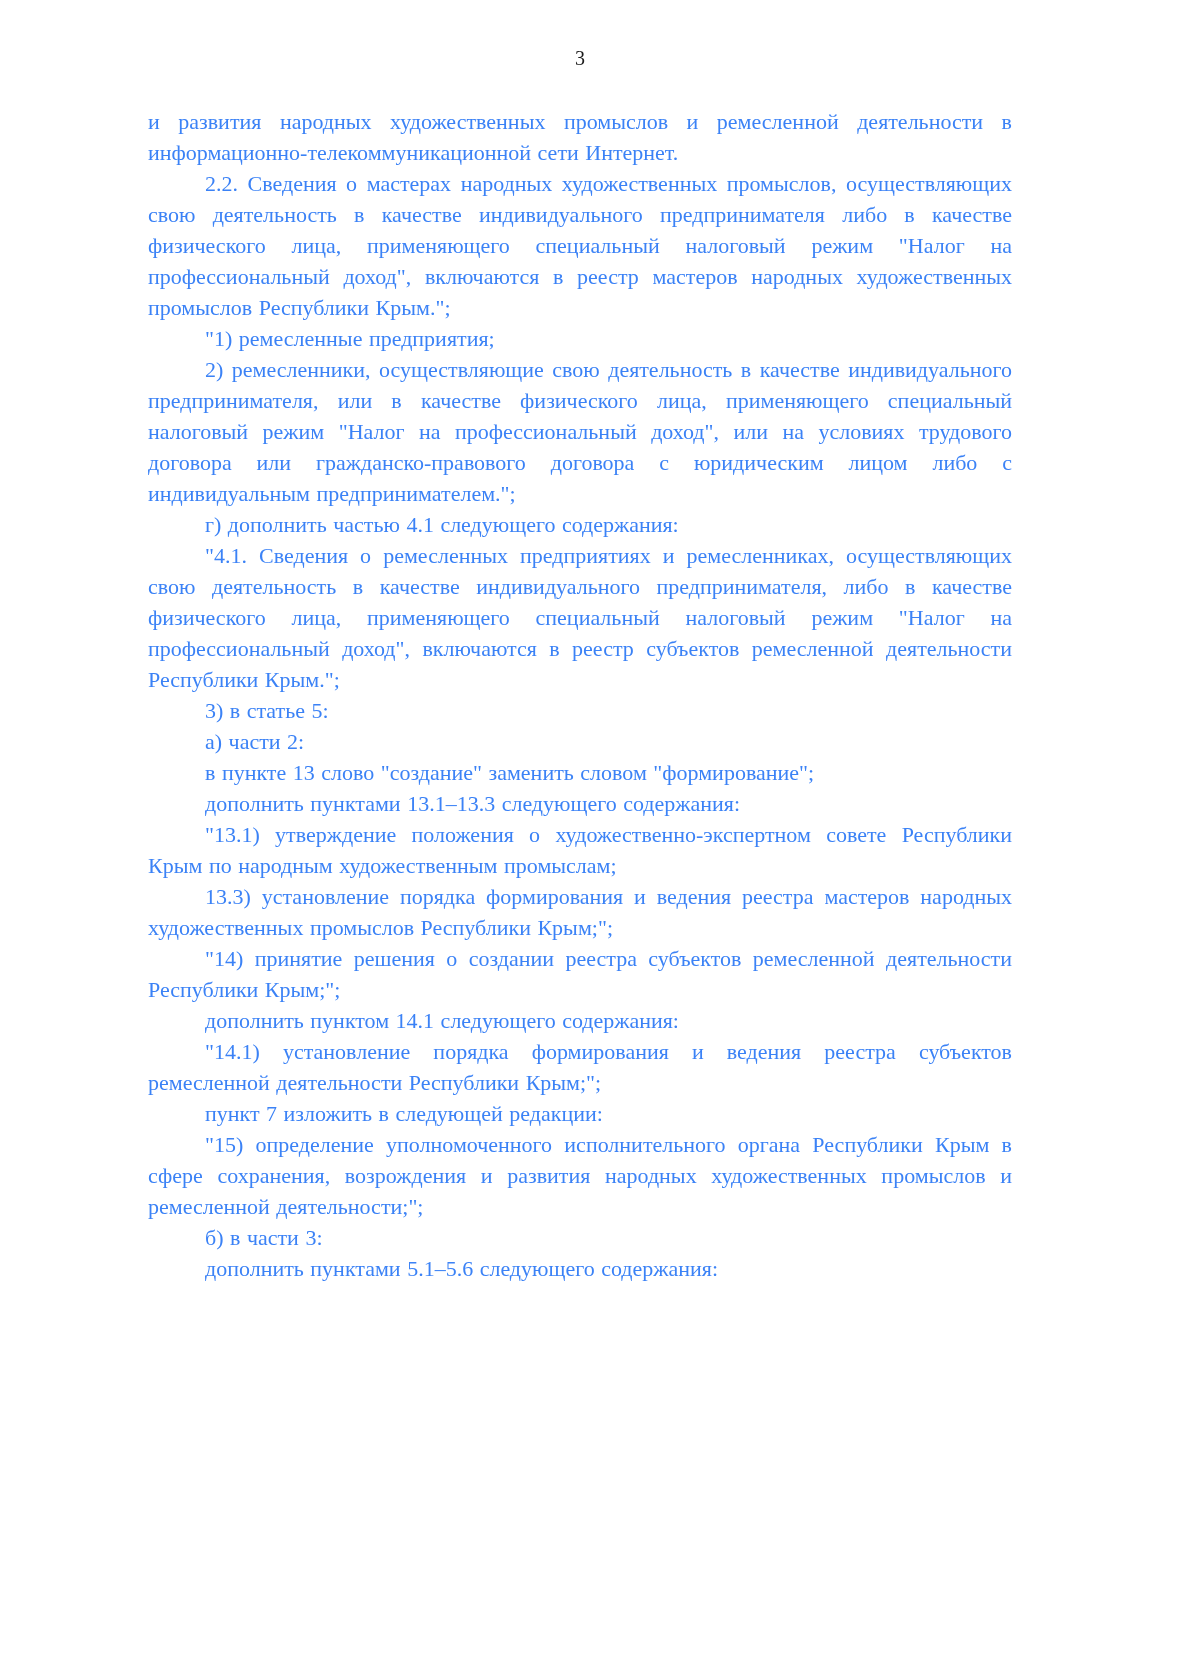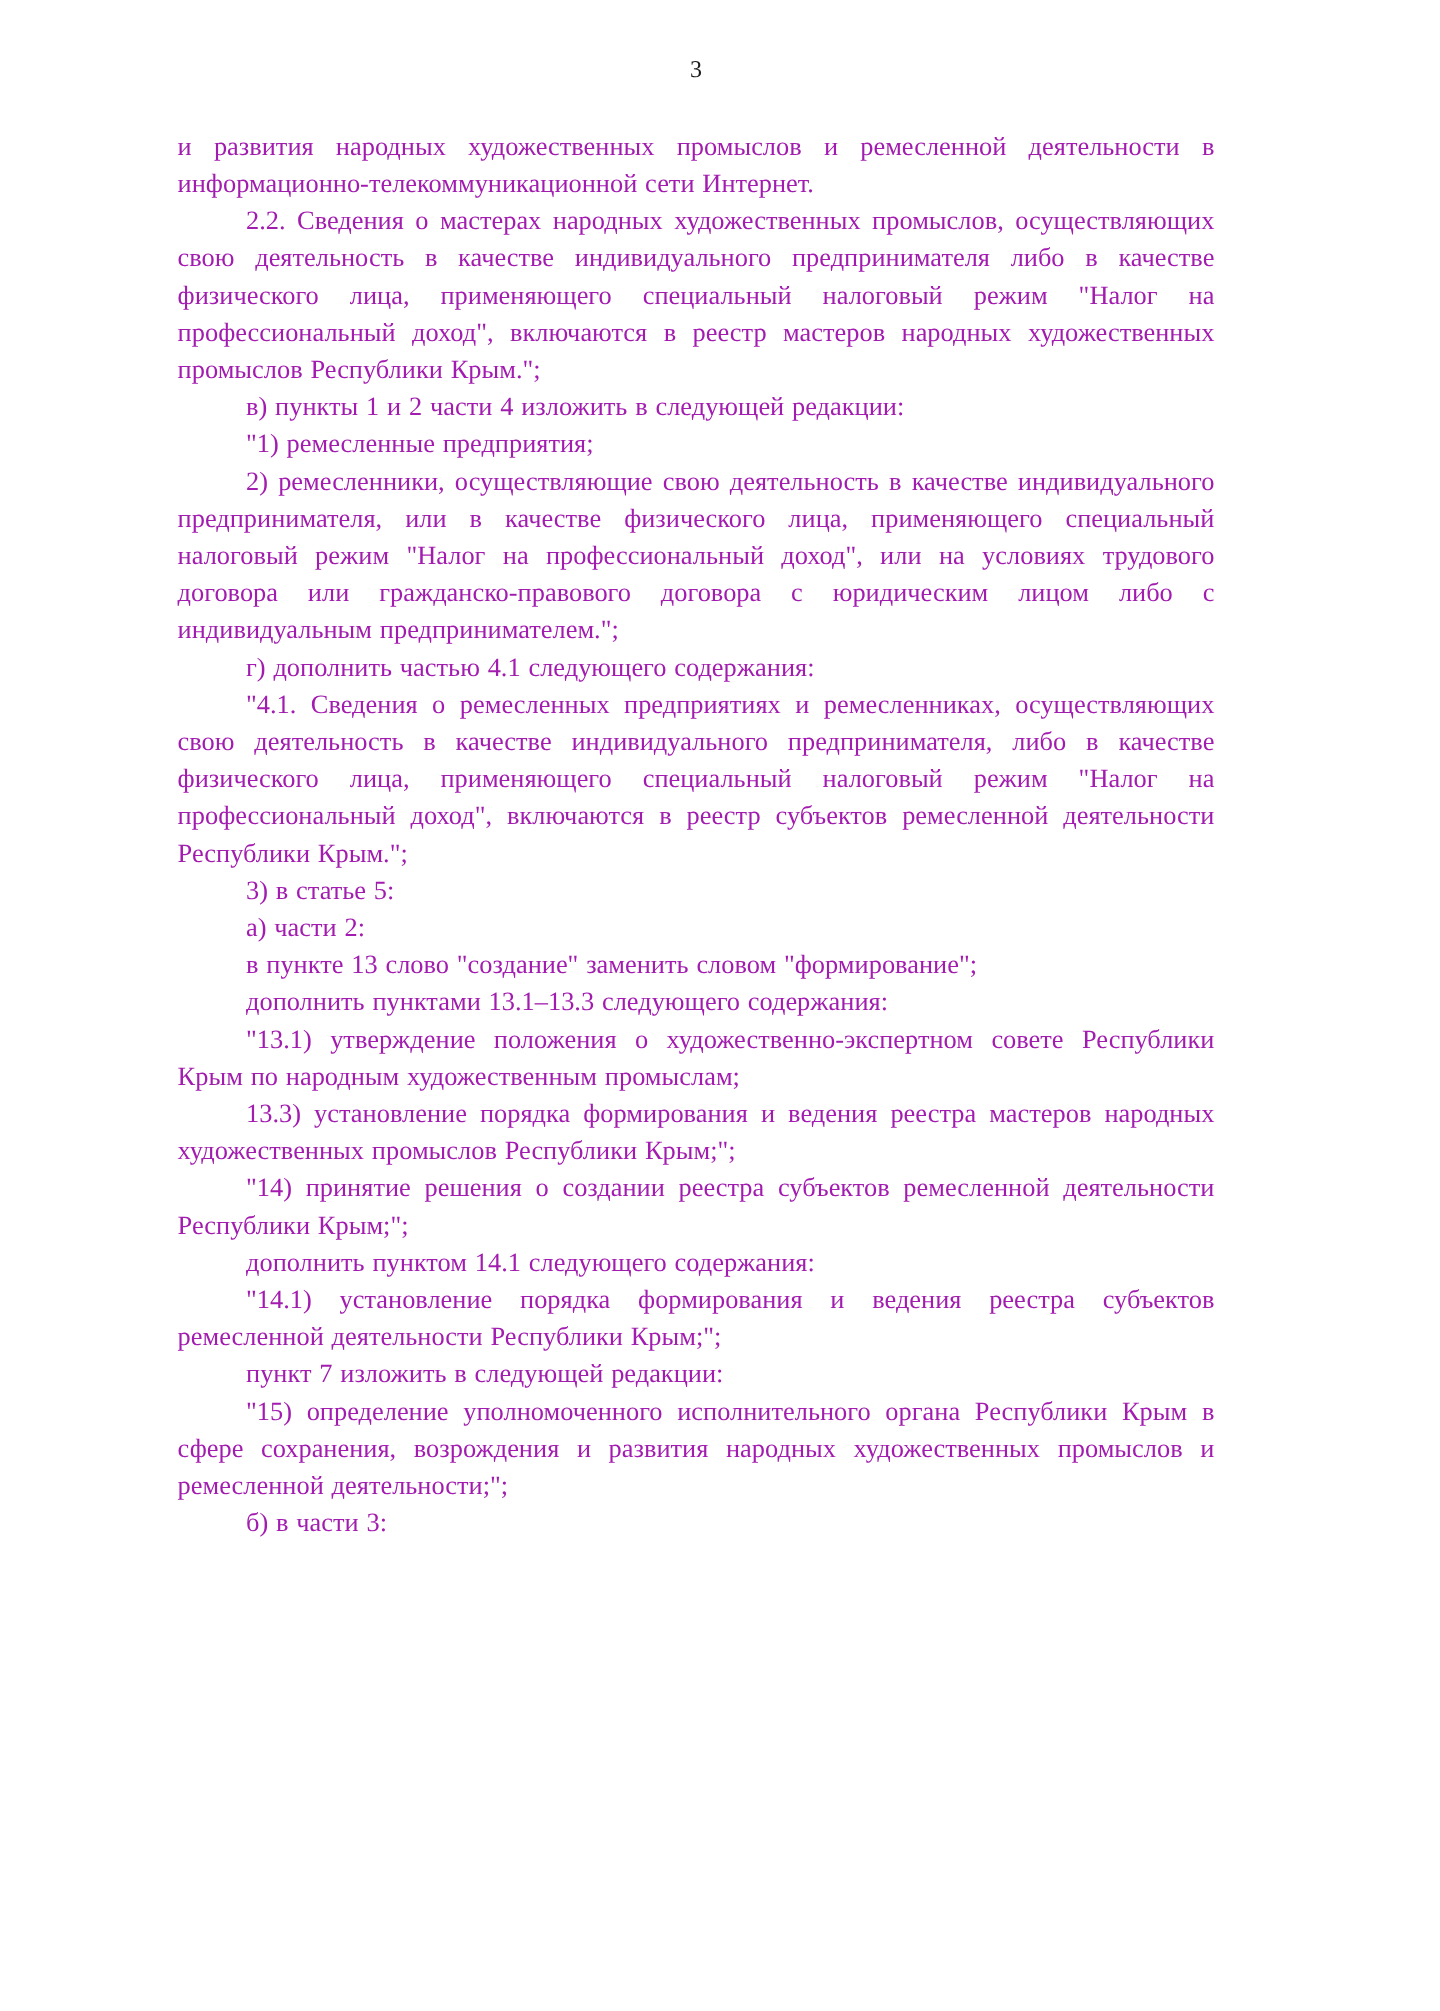--- a/index.html
+++ b/index.html
@@ -26,46 +26,46 @@
     line-height: 24px;
     margin: 0 0 36px 0;
     color: #1c1c1c;
   }
   .content p {
     margin: 0;
     font-size: 22px;
     line-height: 31px;
     text-align: justify;
     text-indent: 57px;
-    color: #a21caf;
+    color: #3b82f6;
     word-spacing: 1px;
   }
   .content p.no-indent {
     text-indent: 0;
   }
 </style>
 </head>
 <body>
 
 <div class="page">
   <div class="page-number">3</div>
   <div class="content">
       <p class="no-indent">и развития народных художественных промыслов и ремесленной деятельности в информационно-телекоммуникационной сети Интернет.</p>
       <p>2.2. Сведения о мастерах народных художественных промыслов, осуществляющих свою деятельность в качестве индивидуального предпринимателя либо в качестве физического лица, применяющего специальный налоговый режим "Налог на профессиональный доход", включаются в реестр мастеров народных художественных промыслов Республики Крым.";</p>
-      <p>в) пункты 1 и 2 части 4 изложить в следующей редакции:</p>
       <p>"1) ремесленные предприятия;</p>
       <p>2) ремесленники, осуществляющие свою деятельность в качестве индивидуального предпринимателя, или в качестве физического лица, применяющего специальный налоговый режим "Налог на профессиональный доход", или на условиях трудового договора или гражданско-правового договора с юридическим лицом либо с индивидуальным предпринимателем.";</p>
       <p>г) дополнить частью 4.1 следующего содержания:</p>
       <p>"4.1. Сведения о ремесленных предприятиях и ремесленниках, осуществляющих свою деятельность в качестве индивидуального предпринимателя, либо в качестве физического лица, применяющего специальный налоговый режим "Налог на профессиональный доход", включаются в реестр субъектов ремесленной деятельности Республики Крым.";</p>
       <p>3) в статье 5:</p>
       <p>а) части 2:</p>
       <p>в пункте 13 слово "создание" заменить словом "формирование";</p>
       <p>дополнить пунктами 13.1–13.3 следующего содержания:</p>
       <p>"13.1) утверждение положения о художественно-экспертном совете Республики Крым по народным художественным промыслам;</p>
       <p>13.3) установление порядка формирования и ведения реестра мастеров народных художественных промыслов Республики Крым;";</p>
       <p>"14) принятие решения о создании реестра субъектов ремесленной деятельности Республики Крым;";</p>
       <p>дополнить пунктом 14.1 следующего содержания:</p>
       <p>"14.1) установление порядка формирования и ведения реестра субъектов ремесленной деятельности Республики Крым;";</p>
       <p>пункт 7 изложить в следующей редакции:</p>
       <p>"15) определение уполномоченного исполнительного органа Республики Крым в сфере сохранения, возрождения и развития народных художественных промыслов и ремесленной деятельности;";</p>
       <p>б) в части 3:</p>
+      <p>дополнить пунктами 5.1–5.6 следующего содержания:</p>
     </div>
 </div>
 
 </body></html>

